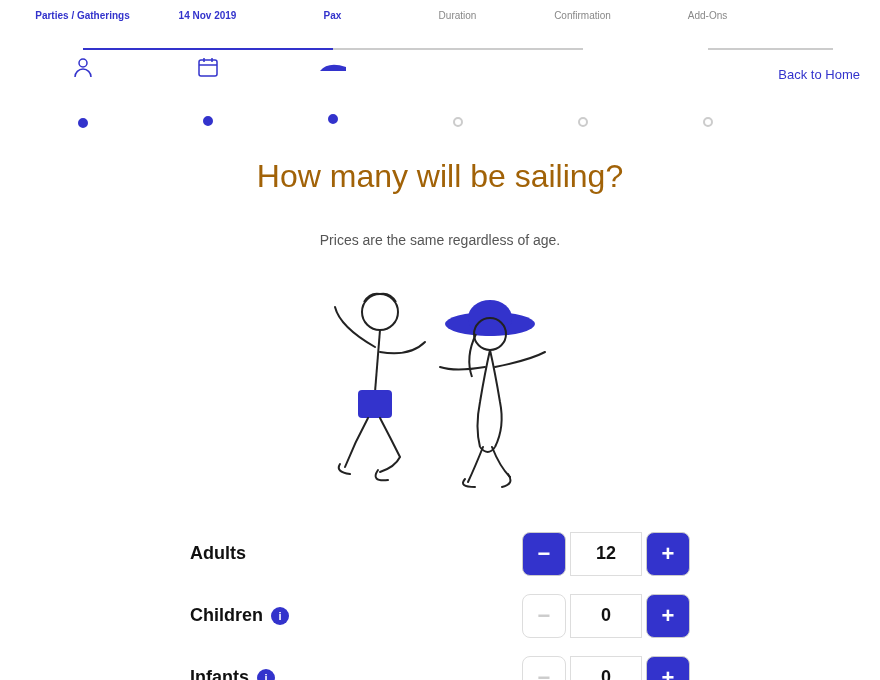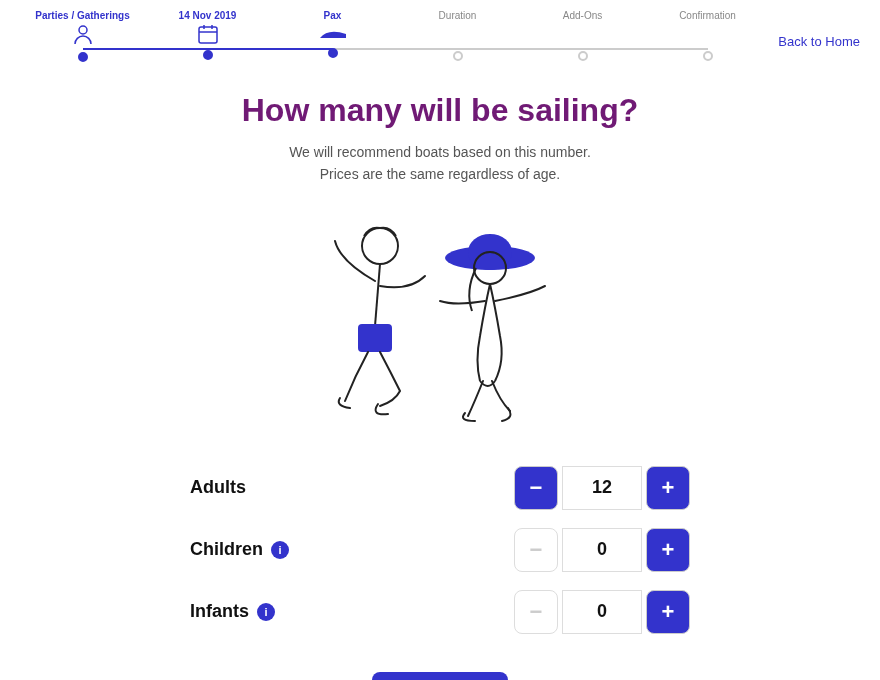--- a/index.html
+++ b/index.html
@@ -13,22 +13,22 @@
 
     
     .main {
       display: flex;
       flex-direction: column;
       align-items: center;
       padding: 30px 20px;
     }
     .page-title {
       font-size: 32px;
-      font-weight: 700;
-      color: #701a75;
+      font-weight: 400;
+      color: #a16207;
       margin-bottom: 12px;
       text-align: center;
     }
     .page-subtitle {
       font-size: 14px;
       color: #555;
       text-align: center;
       line-height: 1.6;
       margin-bottom: 20px;
     }
@@ -93,21 +93,21 @@
       justify-content: center;
       line-height: 1;
     }
     .counter-btn.disabled {
       background: #fff;
       color: #ccc;
       border: 1px solid #ddd;
       cursor: default;
     }
     .counter-value {
-      width: 80px;
+      width: 72px;
       height: 44px;
       border: 1px solid #ddd;
       text-align: center;
       font-size: 18px;
       font-weight: 600;
       color: #111;
       display: flex;
       align-items: center;
       justify-content: center;
       margin: 0 4px;
@@ -153,20 +153,21 @@
       align-items: flex-start;
       position: relative;
     }
 
     .s-item {
       flex: 1;
       display: flex;
       flex-direction: column;
       align-items: center;
       position: relative;
+      gap: 33px;
     }
 
     .s-label {
       font-size: 10px;
       color: #888;
       margin-bottom: 3px;
       text-align: center;
       white-space: nowrap;
     }
     .s-label.blue { color: #3333cc; font-weight: 600; }
@@ -261,42 +262,42 @@
 
 
     <div class="s-item">
       <div class="s-label">Duration</div>
       <div style="height:27px;"></div>
       <div class="s-dot empty"></div>
       <div class="s-connector"></div>
     </div>
 
     <div class="s-item">
+      <div class="s-label">Confirmation</div>
+      <div style="height:27px;"></div>
+      <div class="s-dot empty"></div>
+    </div>
+
+    <div class="s-item">
       <div class="s-label">Add-Ons</div>
       <div style="height:27px;"></div>
       <div class="s-dot empty"></div>
       <div class="s-connector"></div>
     </div>
 
-    <div class="s-item">
-      <div class="s-label">Confirmation</div>
-      <div style="height:27px;"></div>
-      <div class="s-dot empty"></div>
-    </div>
-
   </div>
 
   <a href="#" class="nav-back">Back to Home</a>
 </div>
 
 <div class="main">
 
   <h1 class="page-title">How many will be sailing?</h1>
   <div class="page-subtitle">
-    <span>We will recommend boats based on this number.</span><br>
+    <br>
     <span>Prices are the same regardless of age.</span>
   </div>
 
   <div class="illustration">
     <svg width="320" height="240" viewBox="0 0 320 240" xmlns="http://www.w3.org/2000/svg">
 
       <g>
 
         <circle cx="100" cy="40" r="18" stroke="#222" stroke-width="2" fill="none"></circle>
 

